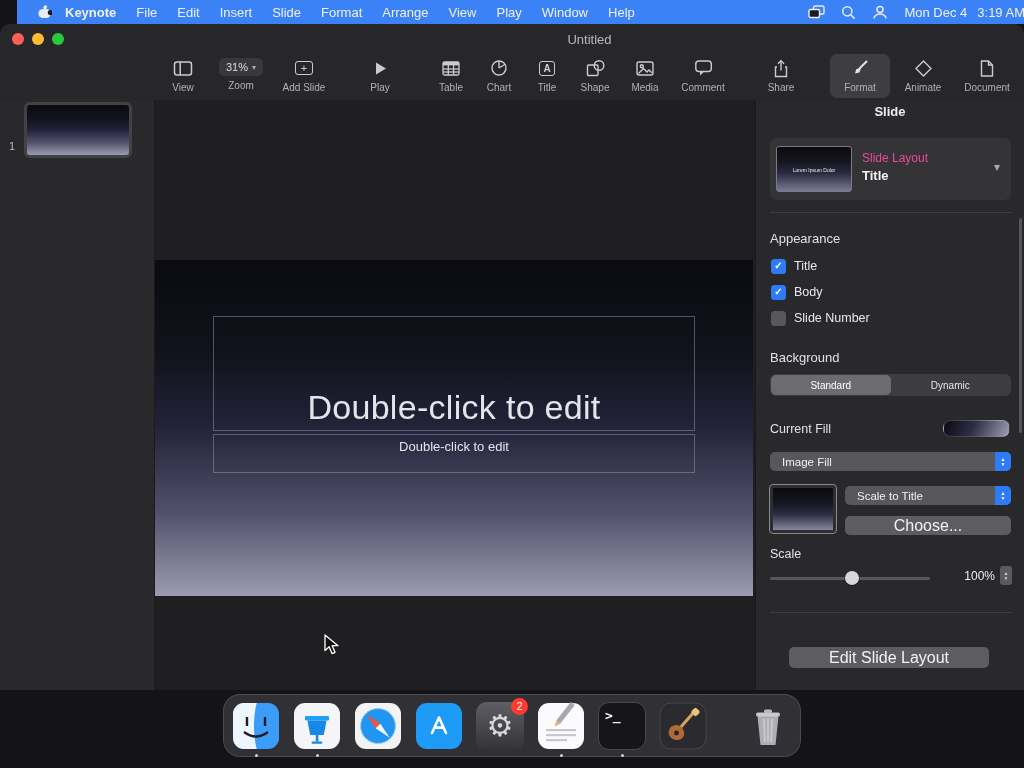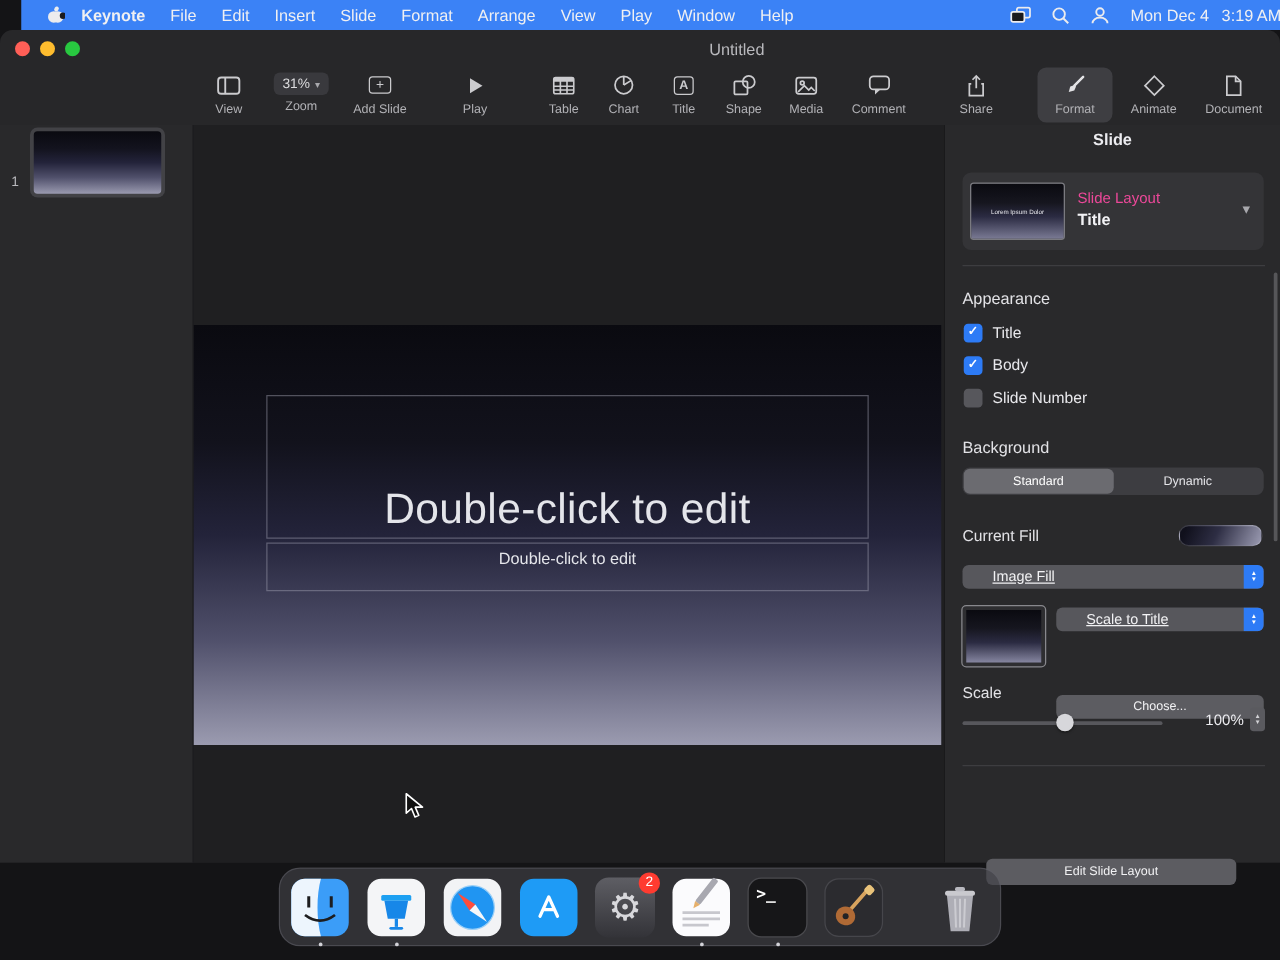--- a/index.html
+++ b/index.html
@@ -87,32 +87,32 @@
   .segmented { position:absolute; left:14px; top:274px; width:241px; height:22px; background:#3d3d41;
                border-radius:6px; display:flex; padding:1px; }
   .segment { flex:1; display:flex; align-items:center; justify-content:center; font-size:10px;
              color:#e4e4e8; border-radius:5px; }
   .segment.sel { background:#6b6b70; color:#fff; }
   .fill-swatch { position:absolute; right:14px; top:320px; width:67px; height:17px; border-radius:8px;
                  border:1px solid rgba(255,255,255,.18);
                  background:linear-gradient(115deg,#10101c 8%,#2e2e44 45%,#9292a9 95%); }
   .popup { position:absolute; height:19px; background:#57575c; border-radius:5px; display:flex;
            align-items:center; overflow:hidden; }
-  .popup .pop-text { flex:1; font-size:11.5px; color:#f2f2f4; padding-left:24px; white-space:nowrap;text-decoration:underline; }
+  .popup .pop-text { flex:1; font-size:11.5px; color:#f2f2f4; padding-left:12px; white-space:nowrap; }
   .pop-cap { width:16px; height:100%; background:#2d7bf6; display:flex; flex-direction:column;
              align-items:center; justify-content:center; line-height:4px; }
   .pop-cap span { font-size:5px; color:#fff; line-height:4.5px; }
   .fill-popup { left:14px; top:352px; width:241px; }
   .scale-popup { left:89px; top:386px; width:166px; }
   .img-well { position:absolute; left:13px; top:384px; width:68px; height:50px; border:1px solid #88888d;
               border-radius:4px; background:#2e2e31; padding:3px; }
   .img-well .inner { width:100%; height:100%;
               background:linear-gradient(180deg,#0a0a10 0%,#16161f 35%,#2b2b42 62%,#8686a0 100%); }
   .btn { position:absolute; background:#5c5c61; border-radius:5px; display:flex; align-items:center;
-         justify-content:center; font-size:10px; color:#f2f2f4;margin-top:40px; }
+         justify-content:center; font-size:16px; color:#f2f2f4; }
   .choose-btn { left:89px; top:416px; width:166px; height:19px; }
   .edit-layout-btn { left:33px; top:547px; width:200px; height:21px; }
   .slider { position:absolute; left:14px; top:470px; width:160px; height:16px; }
   .slider .track { position:absolute; left:0; right:0; top:7px; height:3px; border-radius:2px; background:#57575c; }
   .slider .knob { position:absolute; left:47%; top:1px; width:14px; height:14px; border-radius:50%;
                   background:#d7d7db; box-shadow:0 1px 2px rgba(0,0,0,.5); }
   .scale-value { position:absolute; right:29px; top:469px; font-size:12px; color:#ececf0; }
   .stepper { position:absolute; right:12px; top:466px; width:12px; height:19px; background:#5a5a5f;
              border-radius:3px; display:flex; flex-direction:column; align-items:center; justify-content:center; }
   .stepper span { font-size:5px; color:#d2d2d6; line-height:5px; }

